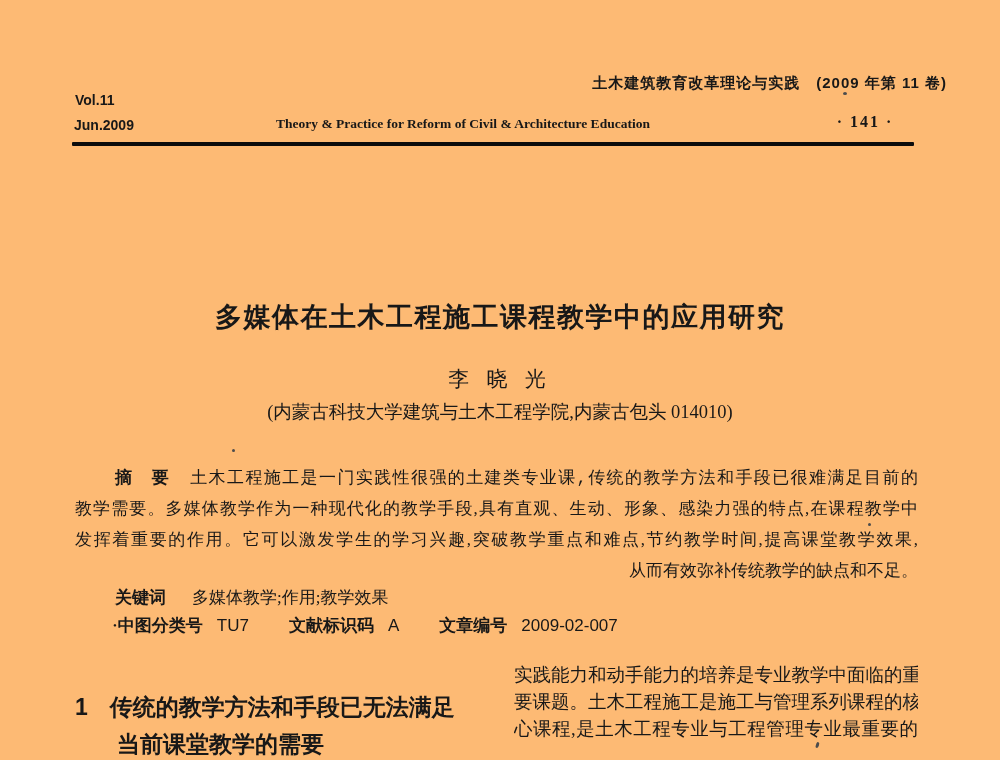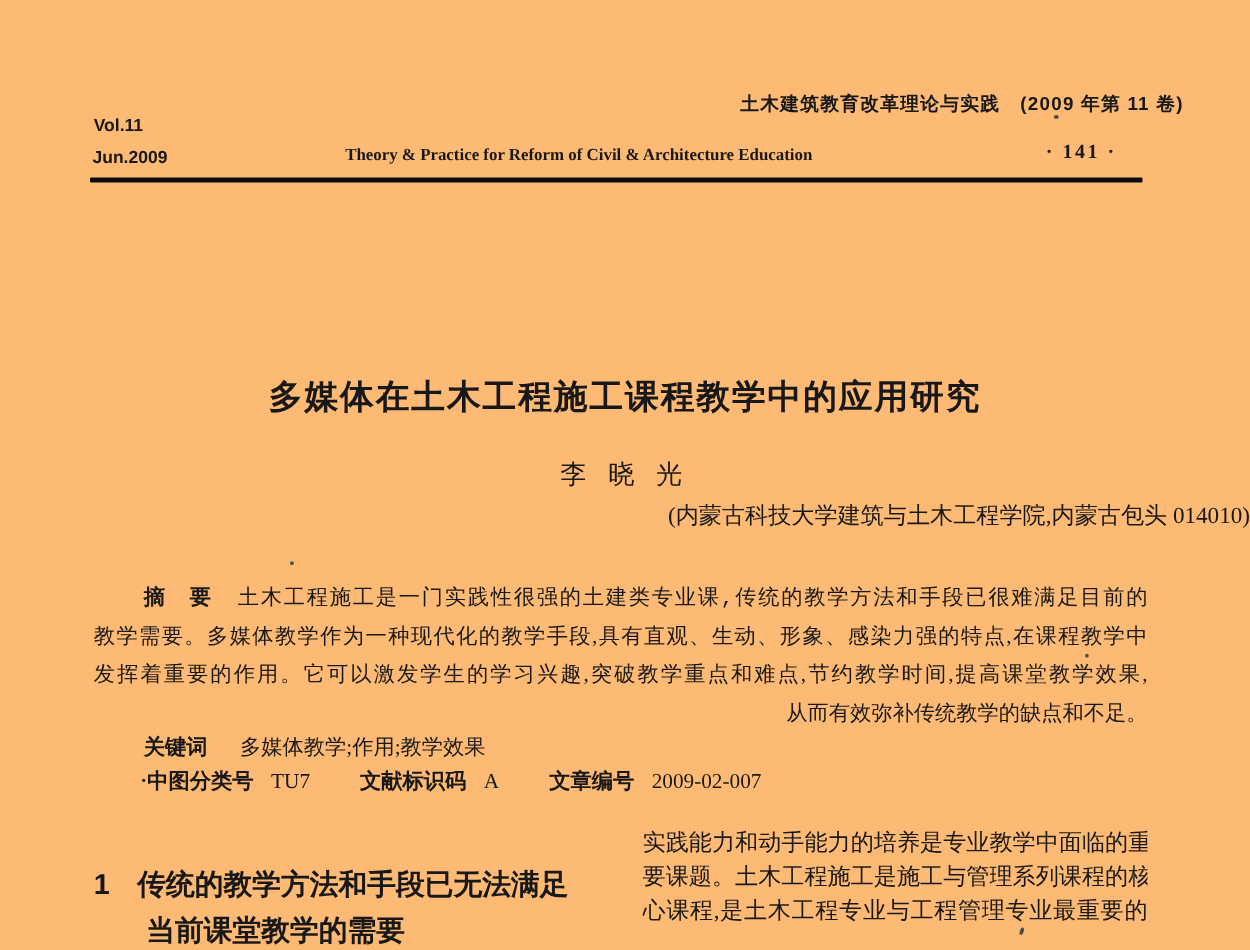--- a/index.html
+++ b/index.html
@@ -21,42 +21,42 @@
   .hdr-page { left:820px; top:113px; width:90px; text-align:center;
               font-size:16px; font-weight:bold; letter-spacing:2px; }
   .hdr-rule { left:72px; top:142px; width:842px; height:4px; background:#0c0c0c;
               border-radius:1px; }
 
   
   .art-title { left:0; top:299px; width:1000px; text-align:center;
                font-size:27px; font-weight:bold; letter-spacing:1.5px; }
   .art-author { left:0; top:365px; width:1000px; text-align:center;
                 font-size:21px; letter-spacing:6px; }
-  .art-affil  { left:0; top:399px; width:1000px; text-align:right;
+  .art-affil  { left:0; top:399px; width:1000px; text-align:center;
                 font-size:18.5px; }
 
   
   .abs-block { left:75px; top:462px; width:843px; font-size:17px; }
   .abs-line  { height:31px; line-height:31px; white-space:nowrap; overflow:hidden;text-align:right; }
   .jfy { text-align:justify; text-align-last:justify; }
   .abs-l1 { text-indent:40px; }
   .abs-lbl { font-weight:bold;
              font-family:"Liberation Sans","DejaVu Sans",sans-serif; }
   .abs-l1 .txt { margin-left:20px;font-family:Liberation Mono, monospace; }
 
   .kw-line { left:75px; top:583px; width:843px; height:29px; line-height:29px;
              padding-left:40px; font-size:17px; box-sizing:border-box; }
   .kw-line .txt { margin-left:26px; }
   .meta-line { left:75px; top:610px; width:860px; height:30px; line-height:30px;
                padding-left:38px; font-size:17px; box-sizing:border-box; }
   .meta-bullet { font-size:11px; vertical-align:2px; margin-right:1px; }
   .meta-lbl { font-weight:bold;
               font-family:Liberation Sans, sans-serif; }
   .meta-val { margin-left:14px; margin-right:40px;
-              font-family:Liberation Serif, serif; }
+              font-family:Liberation Sans, sans-serif; }
   .meta-val:last-child { margin-right:0; }
 
   
   .sec-head { left:75px; top:689px; width:435px; font-size:23px; font-weight:bold;
               line-height:37px; }
   .sec-num { margin-right:22px; }
   .sec-l2 { padding-left:42px; }
 
   .right-col { left:514px; top:662px; width:404px; font-size:18.5px; }
   .rc-line { height:27px; line-height:27px; white-space:nowrap; overflow:hidden;

